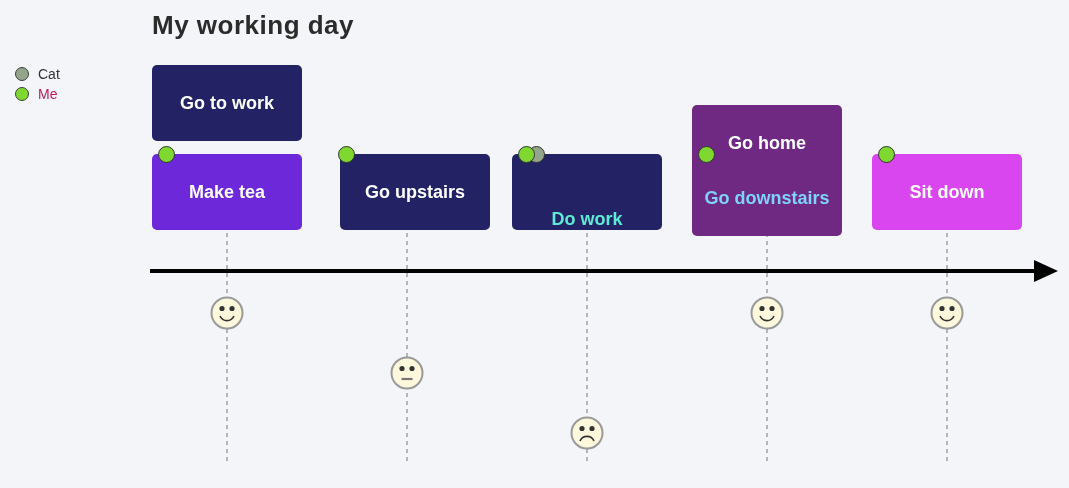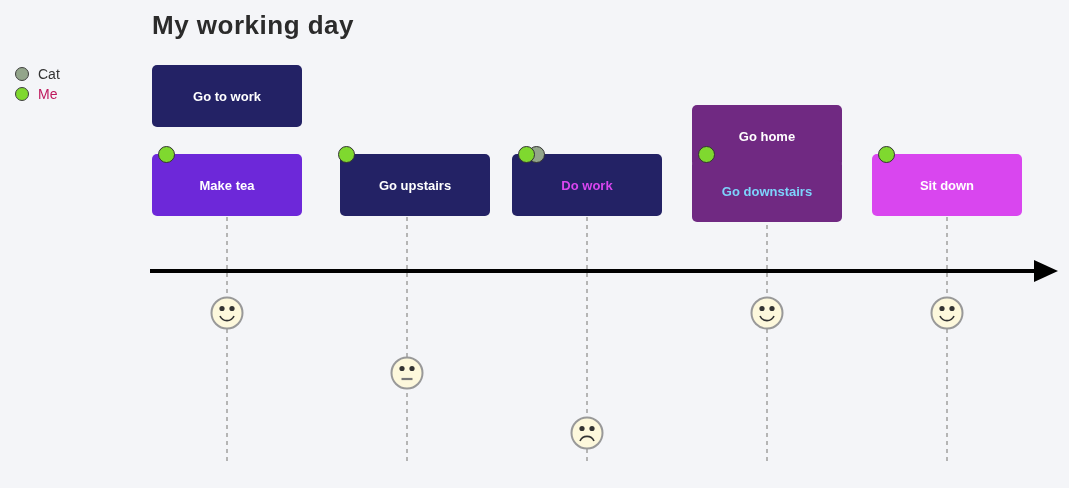--- a/index.html
+++ b/index.html
@@ -3,22 +3,22 @@
 <meta charset="utf-8">
 <style>
   html,body{margin:0;padding:0;}
   body{font-family:"Liberation Sans","DejaVu Sans",sans-serif;}
   #stage{position:relative;width:1069px;height:488px;overflow:hidden;}
   .abs{position:absolute;}
   #title{left:152px;top:10px;font-size:26px;font-weight:bold;letter-spacing:0.5px;}
   .legend-item{display:flex;align-items:center;height:20px;}
   .legend-dot{width:14px;height:14px;border-radius:50%;border:1.5px solid #404040;margin-right:9px;box-sizing:border-box;}
   .legend-label{font-size:14px;}
-  .box{width:150px;height:62px;border-radius:5px;display:flex;align-items:center;justify-content:center;
-       color:#fff;font-size:13px;font-weight:bold;text-align:center;box-sizing:border-box;}
+  .box{width:150px;height:76px;border-radius:5px;display:flex;align-items:center;justify-content:center;
+       color:#fff;font-size:18px;font-weight:bold;text-align:center;box-sizing:border-box;}
   .actor-dot{width:17px;height:17px;border-radius:50%;border:1.6px solid #333;box-sizing:border-box;position:absolute;}
   svg{display:block;}
 </style>
 </head>
 <body>
 
 <div id="stage" style="background: rgb(244, 245, 248);">
   <div class="abs" id="title" style="color: rgb(43, 43, 43);">My working day</div>
   <div class="abs" id="legend" style="left:15px;top:64px;">
       <div class="legend-item">
@@ -79,21 +79,21 @@
         <span>Go home</span>
       </div>
       <div class="box abs" style="left: 152px; top: 154px; background: #6d28d9; color: rgb(255, 255, 255);">
         <span>Make tea</span>
       </div>
       <div class="actor-dot abs" style="left: 157.5px; top: 145.5px; background: rgb(127, 216, 47); z-index: 3;"></div>
       <div class="box abs" style="left: 332px; top: 154px; background: rgb(35, 34, 101); color: rgb(255, 255, 255); margin-left: 8px;">
         <span>Go upstairs</span>
       </div>
       <div class="actor-dot abs" style="left: 337.5px; top: 145.5px; background: rgb(127, 216, 47); z-index: 3;"></div>
-      <div class="box abs" style="left: 512px; top: 154px; background: rgb(35, 34, 101); color: #d946ef;">
+      <div class="box abs" style="left: 512px; top: 154px; background: rgb(35, 34, 101); color: #5eead4; align-items: flex-end;">
         <span>Do work</span>
       </div>
       <div class="actor-dot abs" style="left: 517.5px; top: 145.5px; background: rgb(127, 216, 47); z-index: 3;"></div>
       <div class="actor-dot abs" style="left: 527.5px; top: 145.5px; background: rgb(147, 165, 139); z-index: 2;"></div>
       <div class="box abs" style="left: 692px; top: 160px; background: rgb(112, 41, 130); color: #7dd3fc;">
         <span>Go downstairs</span>
       </div>
       <div class="actor-dot abs" style="left: 697.5px; top: 145.5px; background: rgb(127, 216, 47); z-index: 3;"></div>
       <div class="box abs" style="left: 872px; top: 154px; background: #d946ef; color: rgb(255, 255, 255);">
         <span>Sit down</span>

